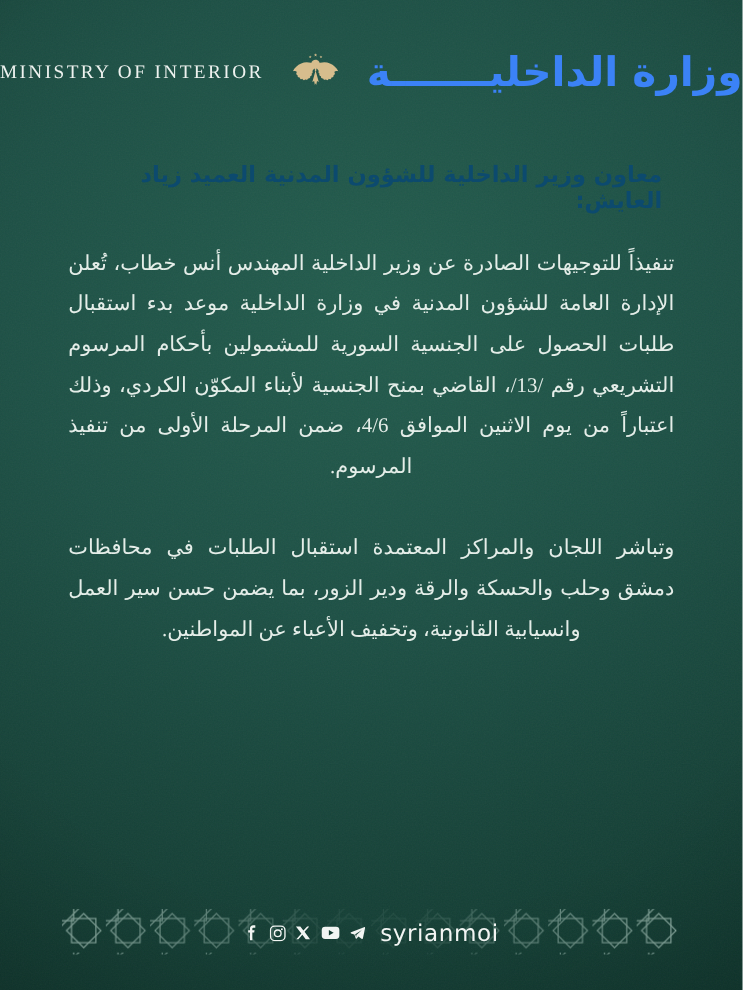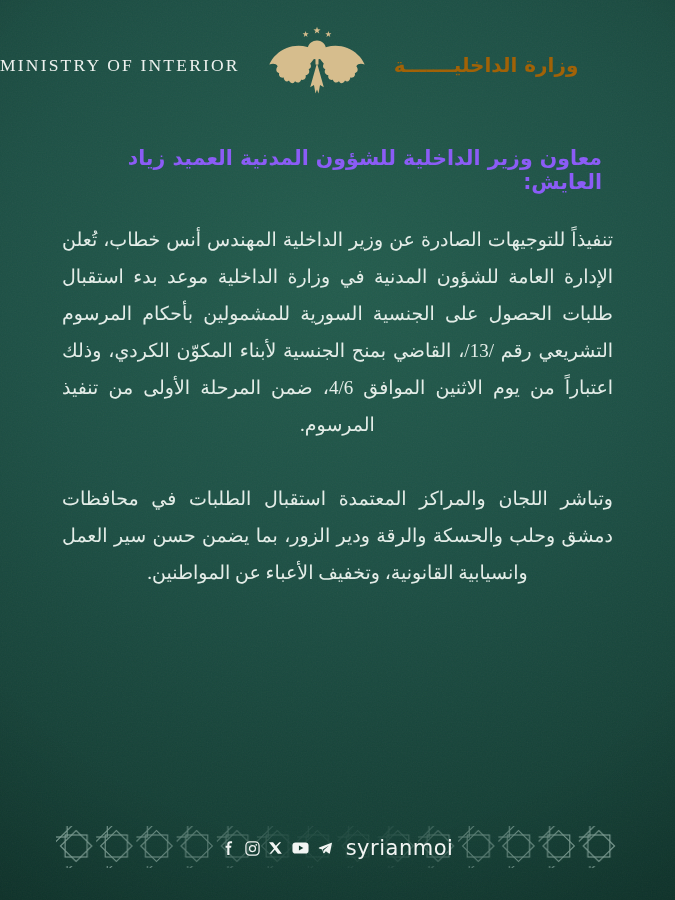--- a/index.html
+++ b/index.html
@@ -11,25 +11,25 @@
     -webkit-font-smoothing:antialiased;
   }
   .vignette{position:absolute;inset:0;z-index:1;pointer-events:none;
     background:radial-gradient(120% 95% at 50% 40%, rgba(0,0,0,0) 55%, rgba(0,0,0,0.25) 100%);}
   .noise{position:absolute;inset:0;z-index:1;pointer-events:none;opacity:.05;}
 
   .header{position:absolute;top:22px;left:0;right:0;z-index:3;
     display:flex;align-items:center;gap:24px;height:86px;}
   .ministry-en{font-family:"Liberation Serif", serif;font-size:17.5px;letter-spacing:2.2px;
     color:#eef2ef;white-space:nowrap;}
-  .ministry-ar{font-size:20px;font-weight:bold;color:#a16207;white-space:nowrap;direction:rtl;}
+  .ministry-ar{font-size:37px;font-weight:bold;color:#3b82f6;white-space:nowrap;direction:rtl;}
   .emblem{display:block;}
 
   .title{position:absolute;top:146px;left:70px;right:73px;z-index:3;
-    direction:rtl;text-align:right;font-size:20.5px;font-weight:bold;color:#8b5cf6;}
+    direction:rtl;text-align:right;font-size:20.5px;font-weight:bold;color:#0c4a6e;}
 
   .body-text{position:absolute;top:221px;left:62px;right:62px;z-index:3;
     direction:rtl;text-align:justify;text-align-last:center;
     font-size:19px;line-height:37px;color:#e4ede8;font-family:Liberation Serif, serif;}
   .body-text p{margin:0 0 37px 0;}
 
   .band{position:absolute;left:56px;right:56px;bottom:32px;height:42px;z-index:2;}
   .band svg{display:block;width:100%;height:100%;}
 
   .footer-row{position:absolute;left:0;right:0;bottom:36px;height:32px;z-index:3;

